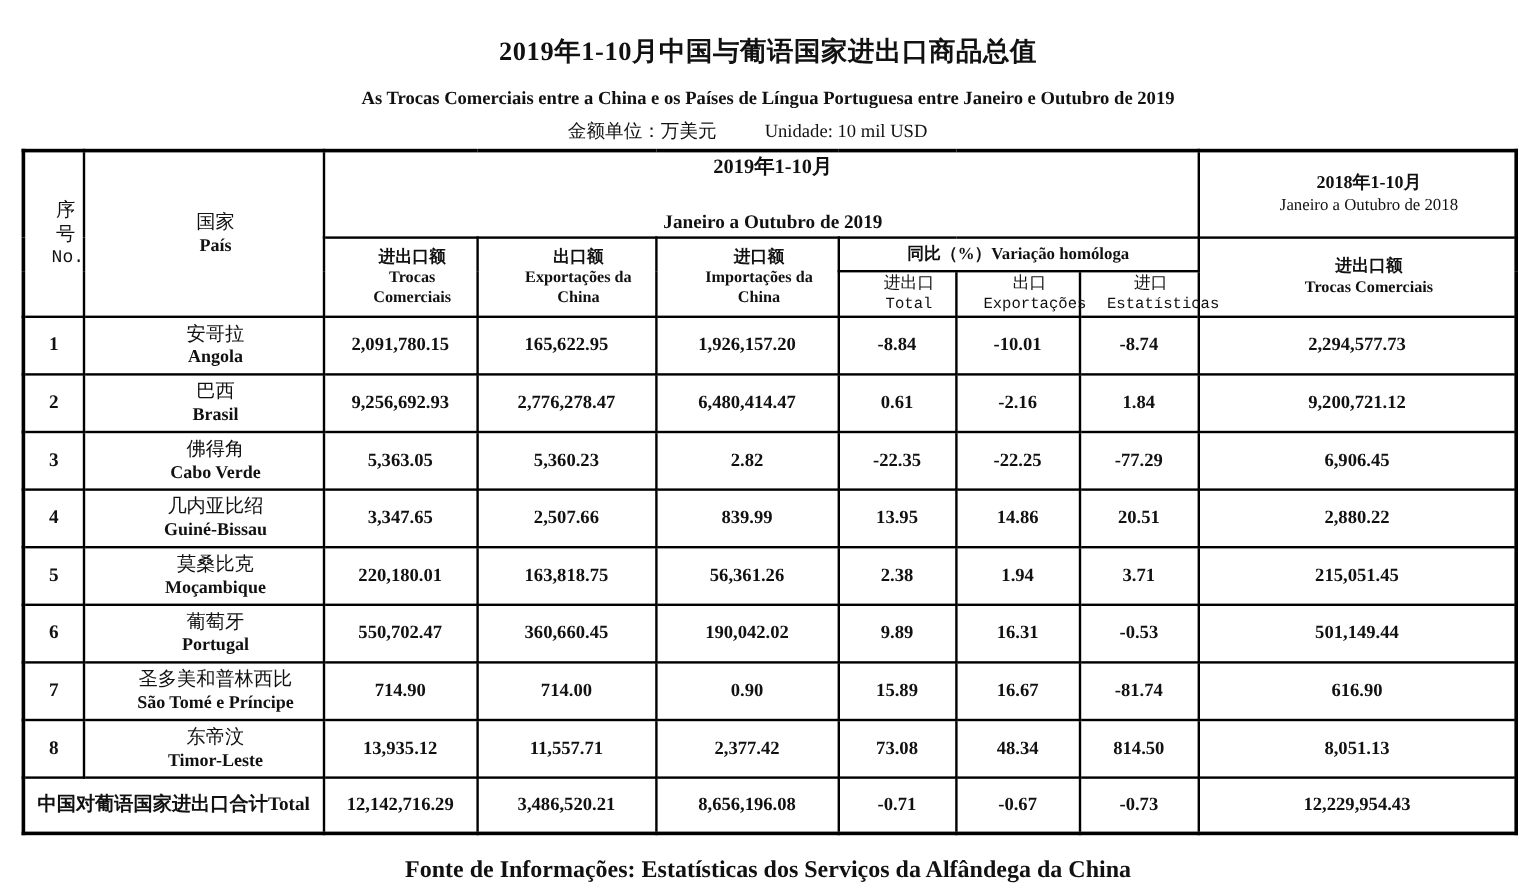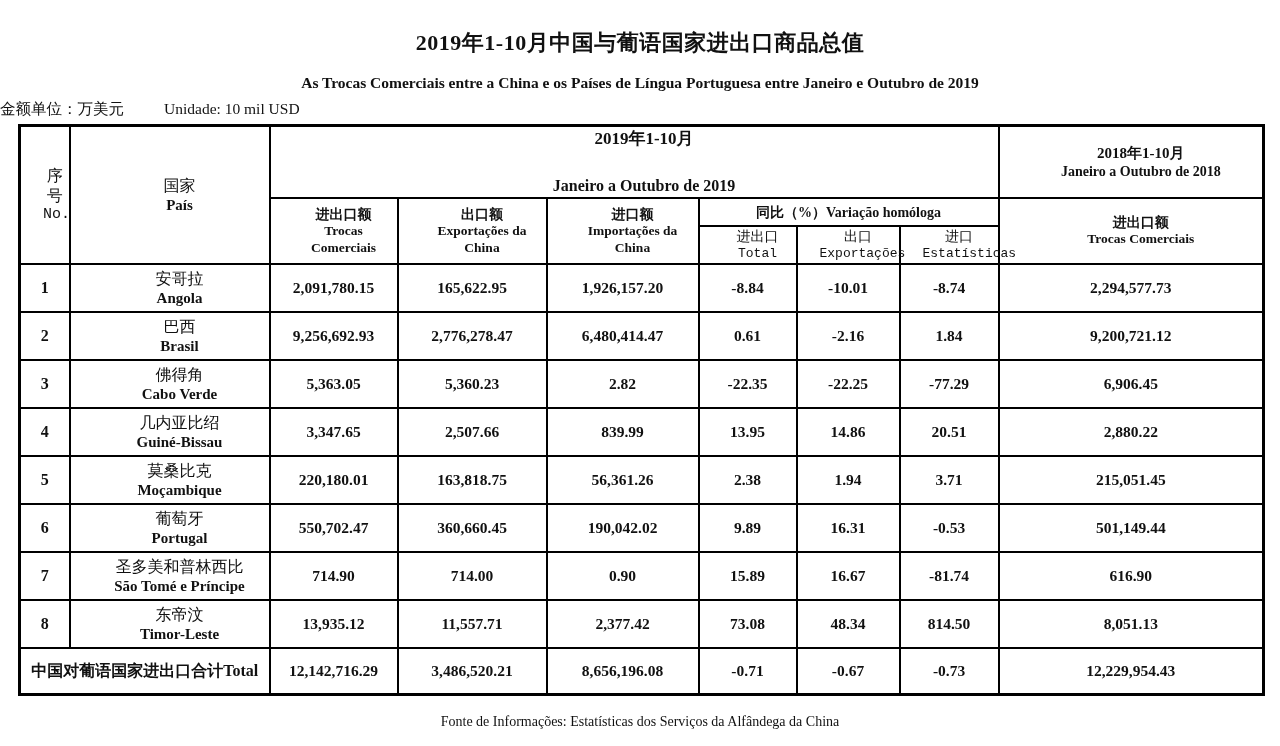--- a/index.html
+++ b/index.html
@@ -8,21 +8,21 @@
     width: 1280px; height: 746px;
     font-family: "Liberation Serif", serif;
     color: #111111;
     position: relative;
     overflow: hidden;
   }
   .titles { text-align: center; padding-top: 28px; }
   .title-zh { font-size: 22px; font-weight: bold; letter-spacing: 0.5px; }
   .title-pt { font-size: 15.5px; font-weight: bold; margin-top: 16px; }
   .unit-line {
-    display: flex; justify-content: flex-start; align-items: baseline;
+    display: flex; justify-content: center; align-items: baseline;
     gap: 40px; margin: 7px 34px 4px 0; font-size: 15.5px;
   }
   table.trade {
     border-collapse: collapse;
     margin-left: 18px;
     width: 1244px;
     table-layout: fixed;
   }
   table.trade th, table.trade td {
     border: 2px solid #000;
@@ -30,36 +30,36 @@
     padding: 1px 2px;
     background: #fff;
   }
   table.trade { border: 3px solid #000; }
   .line { display: block; line-height: 1.25; padding-left: 20px; }
   .zh-b { font-size: 14px; font-weight: bold; }
   .pt-b { font-size: 13.5px; font-weight: bold; }
   .group-zh { font-size: 17px; font-weight: bold; }
   .group-pt { font-size: 16px; font-weight: bold; margin-top: 27px; }
   .group18-zh { font-size: 15px; font-weight: bold; }
-  .group18-pt { font-size: 14px; font-weight: bold; }
+  .group18-pt { font-size: 14px; font-weight: normal; }
   .mono { font-family: "Liberation Mono", "DejaVu Sans Mono", monospace; font-weight: normal; font-size: 13px; }
   .yoy-sub-zh { font-size: 14px; font-weight: normal; }
   .num { font-size: 15.5px; font-weight: bold; }
   .rowno { font-size: 16px; font-weight: bold; }
   .country-zh { font-size: 16px; font-weight: normal; }
   .country-pt { font-size: 15px; font-weight: bold; }
   .total-label { font-size: 16px; font-weight: bold; word-break: break-all; line-height: 1.2; }
   tr.hdr1 { height: 68px; }
   tr.hdr2 { height: 28px; }
   tr.hdr3 { height: 34px; }
   tr.datarow { height: 48px; }
   tr.totalrow { height: 46px; }
   .footer { text-align: center; }
   .source-zh { font-size: 14.5px; margin-top: 12px; font-family: "DejaVu Sans", sans-serif; }
-  .source-pt { font-size: 14px; font-weight: normal; margin-top: 18px; }
+  .source-pt { font-size: 20px; font-weight: bold; margin-top: 18px; }
 </style>
 </head>
 <body>
 
 <div class="titles">
   <div class="title-zh">2019年1-10月中国与葡语国家进出口商品总值</div>
   <div class="title-pt">As Trocas Comerciais entre a China e os Países de Língua Portuguesa entre Janeiro e Outubro de  2019</div>
 </div>
 
 <div class="unit-line">

